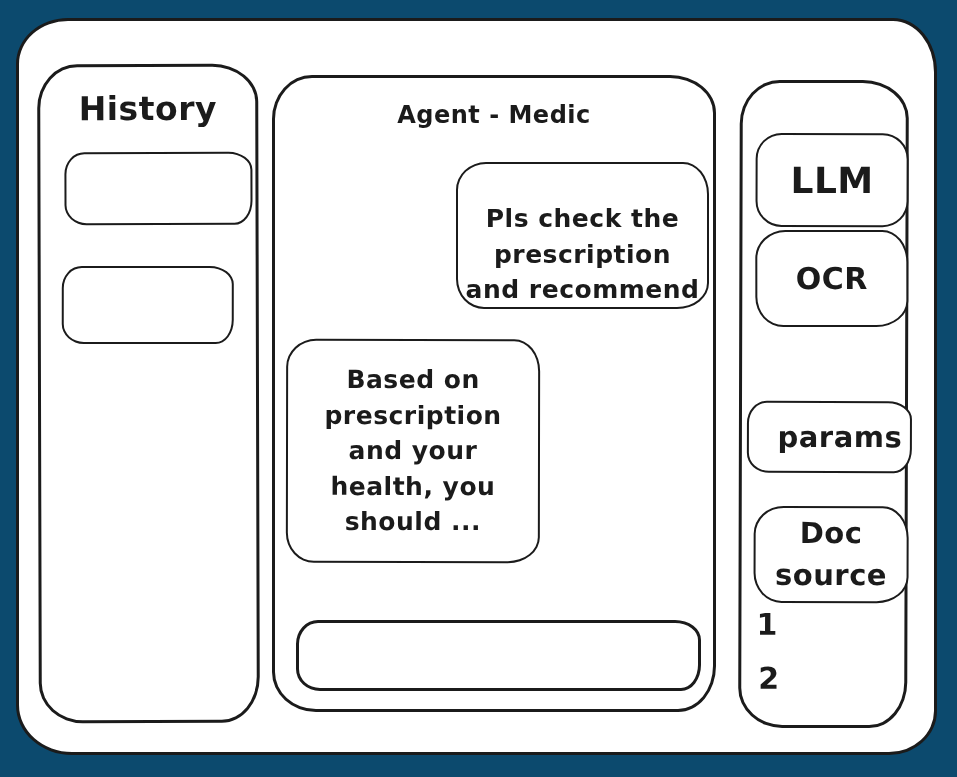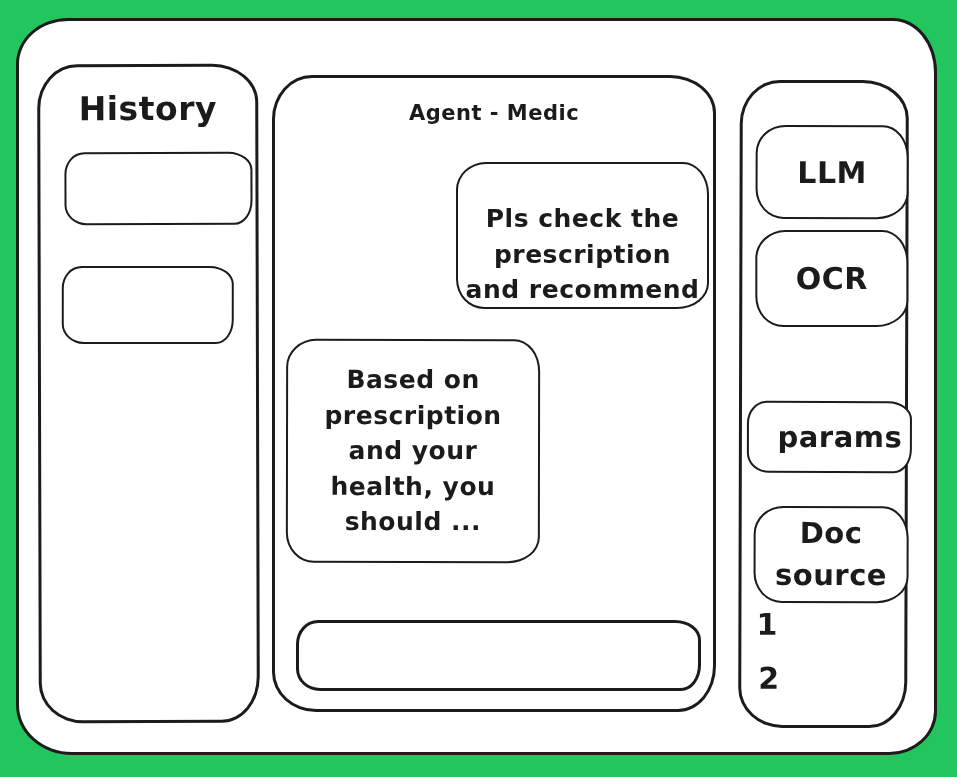--- a/index.html
+++ b/index.html
@@ -6,21 +6,21 @@
     margin: 0;
     padding: 0;
     background: #ffffff;
     font-family: "DejaVu Sans", sans-serif;
     color: #1b1b1b;
   }
   #stage {
     position: relative;
     width: 957px;
     height: 777px;
-    background: #22c55e;
+    background: #0c4a6e;
     overflow: hidden;
   }
   .sketch {
     position: absolute;
     background: #ffffff;
     border: 3px solid #1b1b1b;
     box-sizing: border-box;
   }
   
   .r-big   { border-radius: 52px 44px 48px 56px / 46px 54px 44px 50px; }
@@ -83,42 +83,42 @@
     <div class="sketch r-box" style="left:24px; top:85px; width:188px; height:73px; border-width:2.6px;">
       <span></span>
     </div>
 
     <div class="sketch r-box" style="left:21px; top:199px; width:172px; height:78px; border-width:2.6px; transform:rotate(0.2deg);">
       <span></span>
     </div>
   </div>
 
   <div class="sketch r-panel" style="left:272px; top:75px; width:444px; height:637px;">
-    <div class="title hand" style="top:23px; font-size:21px;">Agent - Medic</div>
+    <div class="title hand" style="top:23px; font-size:24px;">Agent - Medic</div>
 
     <div class="sketch r-bubble bubble" style="left:181px; top:84px; width:253px; height:147px; border-width:2.8px;">
       <div class="bubble-text hand" style="font-size:25px;margin-top:38px;">Pls check the
 prescription
 and recommend</div>
     </div>
 
     <div class="sketch r-bubble bubble" style="left:11px; top:261px; width:254px; height:224px; border-width:2.8px; transform:rotate(0.1deg);">
       <div class="bubble-text hand" style="font-size:25px;">Based on
 prescription
 and your
 health, you
 should ...</div>
     </div>
 
     <input class="chat-input hand" type="text" style="left: 21px; top: 542px; width: 405px; height: 71px; font-size: 24px;" placeholder="">
   </div>
 
   <div class="sketch r-panel" style="left:739px; top:80px; width:169px; height:648px; transform:rotate(0.15deg);">
 
-    <div class="sketch r-bubble tool-box hand" style="left:13px; top:42px; width:153px; height:94px; border-width:2.8px; font-size:30px;">
+    <div class="sketch r-bubble tool-box hand" style="left:13px; top:50px; width:153px; height:94px; border-width:2.8px; font-size:36px;border-radius:26px;">
       <span>LLM</span>
     </div>
 
     <div class="sketch r-bubble tool-box hand" style="left:13px; top:147px; width:153px; height:97px; border-width:2.8px; font-size:30px; transform:rotate(-0.2deg);">
       <span>OCR</span>
     </div>
 
     <div class="sketch r-box tool-box hand" style="left:5px; top:318px; width:165px; height:72px; border-width:2.8px; font-size:29px;">
       <span>params</span>
     </div>

